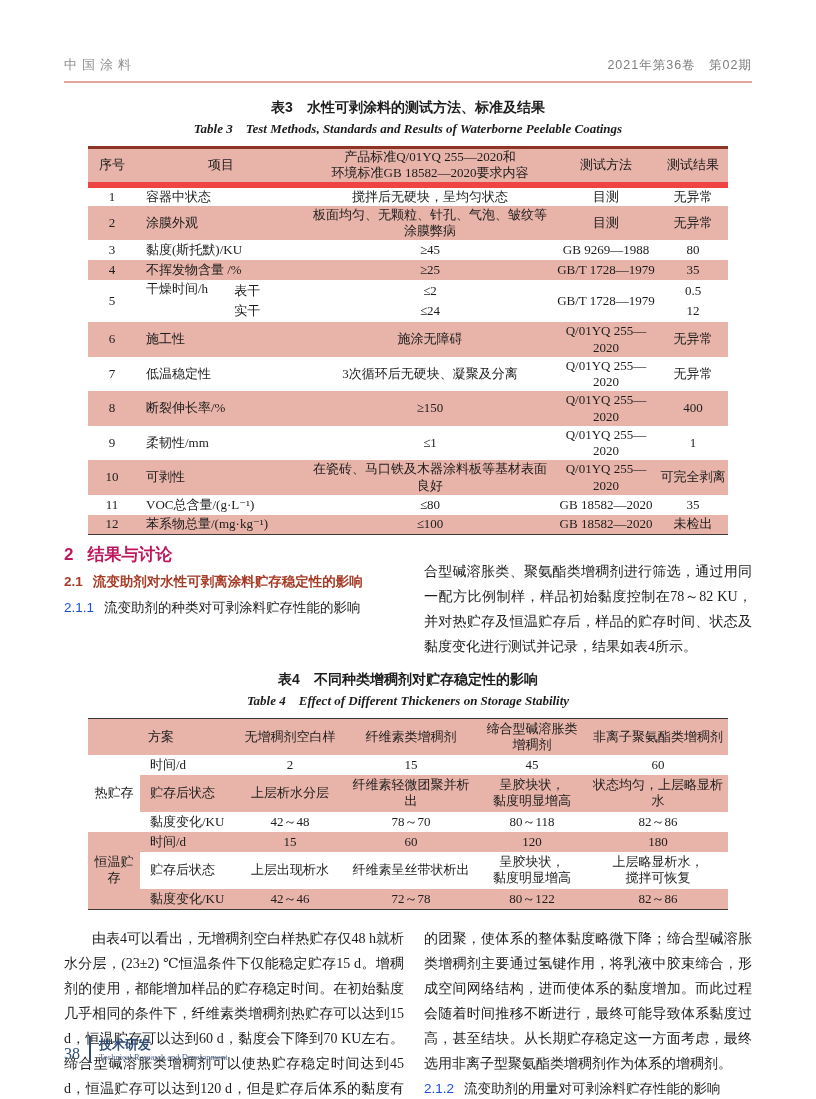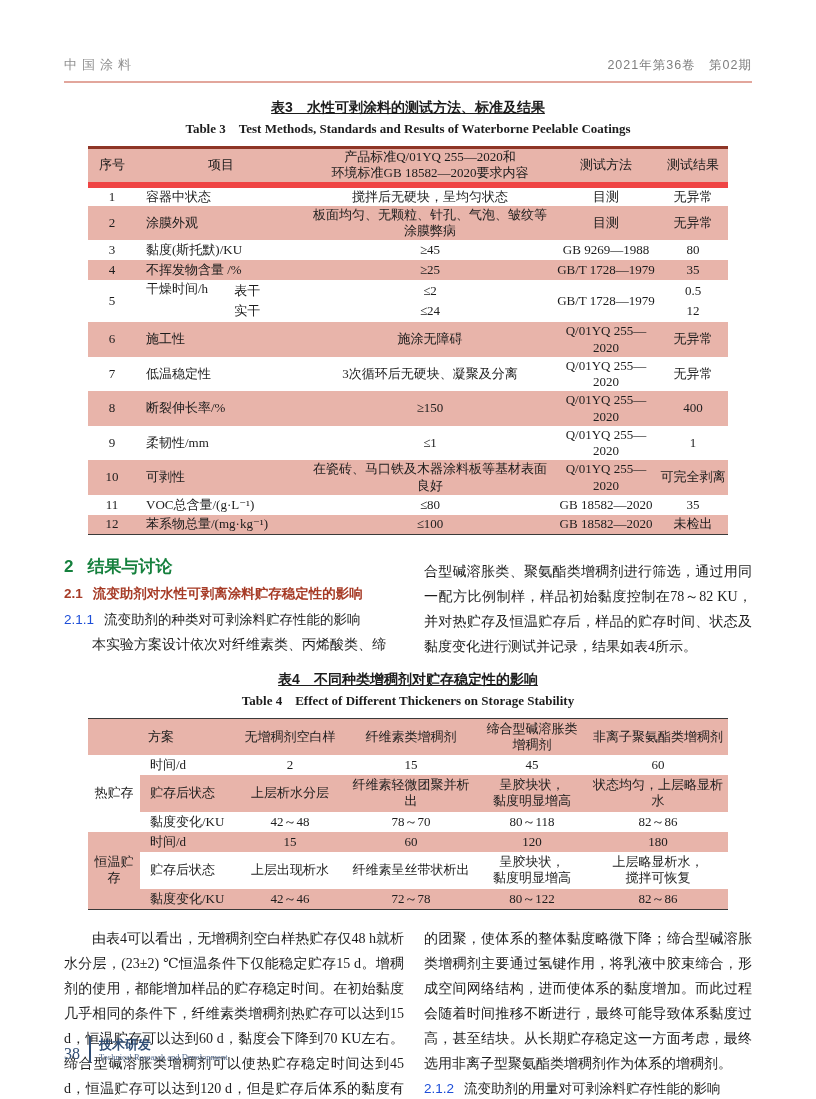--- a/index.html
+++ b/index.html
@@ -12,22 +12,22 @@
   }
   .content { padding:0 64px; }
 
   
   .jheader { display:flex; justify-content:space-between; align-items:flex-end; padding-top:56px; }
   .jheader .journal { font-family:"Liberation Sans","DejaVu Sans",sans-serif; font-size:13px; color:#8f8f8f; letter-spacing:5px; }
   .jheader .issue { font-family:"Liberation Sans","DejaVu Sans",sans-serif; font-size:12.5px; color:#7e7e7e; letter-spacing:1px; }
   .jrule { height:2px; background:#e2a69c; margin-top:7px; }
 
   
-  .tbl-title-zh { text-align:center; font-family:"Liberation Sans","DejaVu Sans",sans-serif; font-weight:bold; font-size:14px; margin-top:16px;text-decoration:underline; }
-  .tbl-title-en { text-align:center; font-family:"Liberation Serif","DejaVu Serif",serif; font-weight:bold; font-size:13px; margin-top:3px; }
+  .tbl-title-zh { text-align:center; font-family:"Liberation Sans","DejaVu Sans",sans-serif; font-weight:bold; font-size:14px; margin-top:16px; }
+  .tbl-title-en { text-align:center; font-family:"Liberation Serif","DejaVu Serif",serif; font-weight:bold; font-size:13px; margin-top:3px;font-style:italic; }
 
   
   table { border-collapse:collapse; table-layout:fixed; width:640px; margin:8px auto 0; font-size:13px; }
   td, th { vertical-align:middle; font-weight:normal; line-height:1.25; }
   .pink { background:#e8b4aa; }
   .white { background:#ffffff; }
   .preline { white-space:pre-line; }
 
   #table3 { border-top:3px solid #8e3526; border-bottom:1.5px solid #3a3a3a; }
   #table3 thead tr { border-bottom:6px solid #ef4444; }
@@ -47,21 +47,21 @@
   #table4 tr.r-time td, #table4 tr.r-visc td { height:20px; }
   #table4 tr.r-state td { height:34px; }
   #table4 td.glabel { text-align:center; }
 
   
   .twocol { display:flex; gap:20px; }
   .col-l { width:340px; }
   .col-r { width:328px; }
   .body-par { font-size:14px; line-height:25px; text-align:justify; }
   .indent { text-indent:2em; }
-  .h2 { font-family:"Liberation Sans","DejaVu Sans",sans-serif; font-weight:bold; font-size:17px; color:#15803d; margin:12px 0 7px; }
+  .h2 { font-family:"Liberation Sans","DejaVu Sans",sans-serif; font-weight:bold; font-size:17px; color:#be185d; margin:0 0 7px; }
   .h2 .no { margin-right:14px; }
   .h21 { font-family:"Liberation Sans","DejaVu Sans",sans-serif; font-weight:bold; font-size:13.5px; color:#a63b26; margin:0 0 4px; }
   .h21 .no { margin-right:10px; }
   .h3 { font-family:"Liberation Sans","DejaVu Sans",sans-serif; font-size:13.5px; color:#1c1c1c; line-height:25px; }
   .h3 .no { color:#1d4ed8; margin-right:10px; }
 
   .sec-a { margin-top:8px; }
   .sec-b { margin-top:16px; }
 
   
@@ -210,21 +210,20 @@
       <div class="col-l">
         <div class="h2">
           <span class="no">2</span><span>结果与讨论</span>
         </div>
         <div class="h21">
           <span class="no">2.1</span><span>流变助剂对水性可剥离涂料贮存稳定性的影响</span>
         </div>
         <div class="h3">
           <span class="no">2.1.1</span><span>流变助剂的种类对可剥涂料贮存性能的影响</span>
         </div>
-        <p class="body-par indent">本实验方案设计依次对纤维素类、丙烯酸类、缔</p>
       </div>
       <div class="col-r">
         <p class="body-par" style="margin-top:16px">合型碱溶胀类、聚氨酯类增稠剂进行筛选，通过用同一配方比例制样，样品初始黏度控制在78～82 KU，并对热贮存及恒温贮存后，样品的贮存时间、状态及黏度变化进行测试并记录，结果如表4所示。</p>
       </div>
     </div>
 
     <div class="tbl-title-zh" style="margin-top:12px">表4　不同种类增稠剂对贮存稳定性的影响</div>
     <div class="tbl-title-en">Table 4　Effect of Different Thickeners on Storage Stability</div>
 
     <table id="table4">

